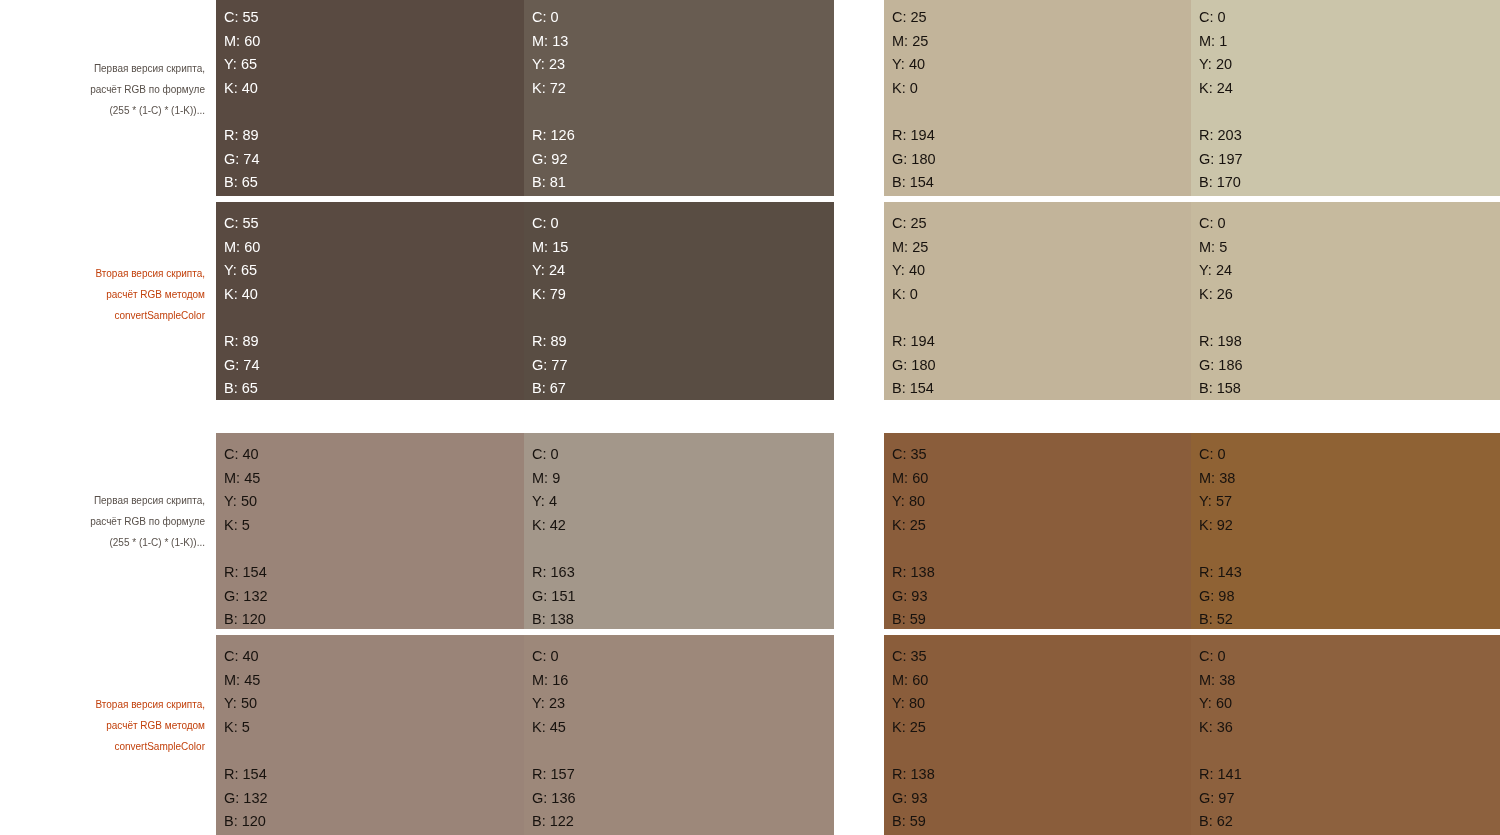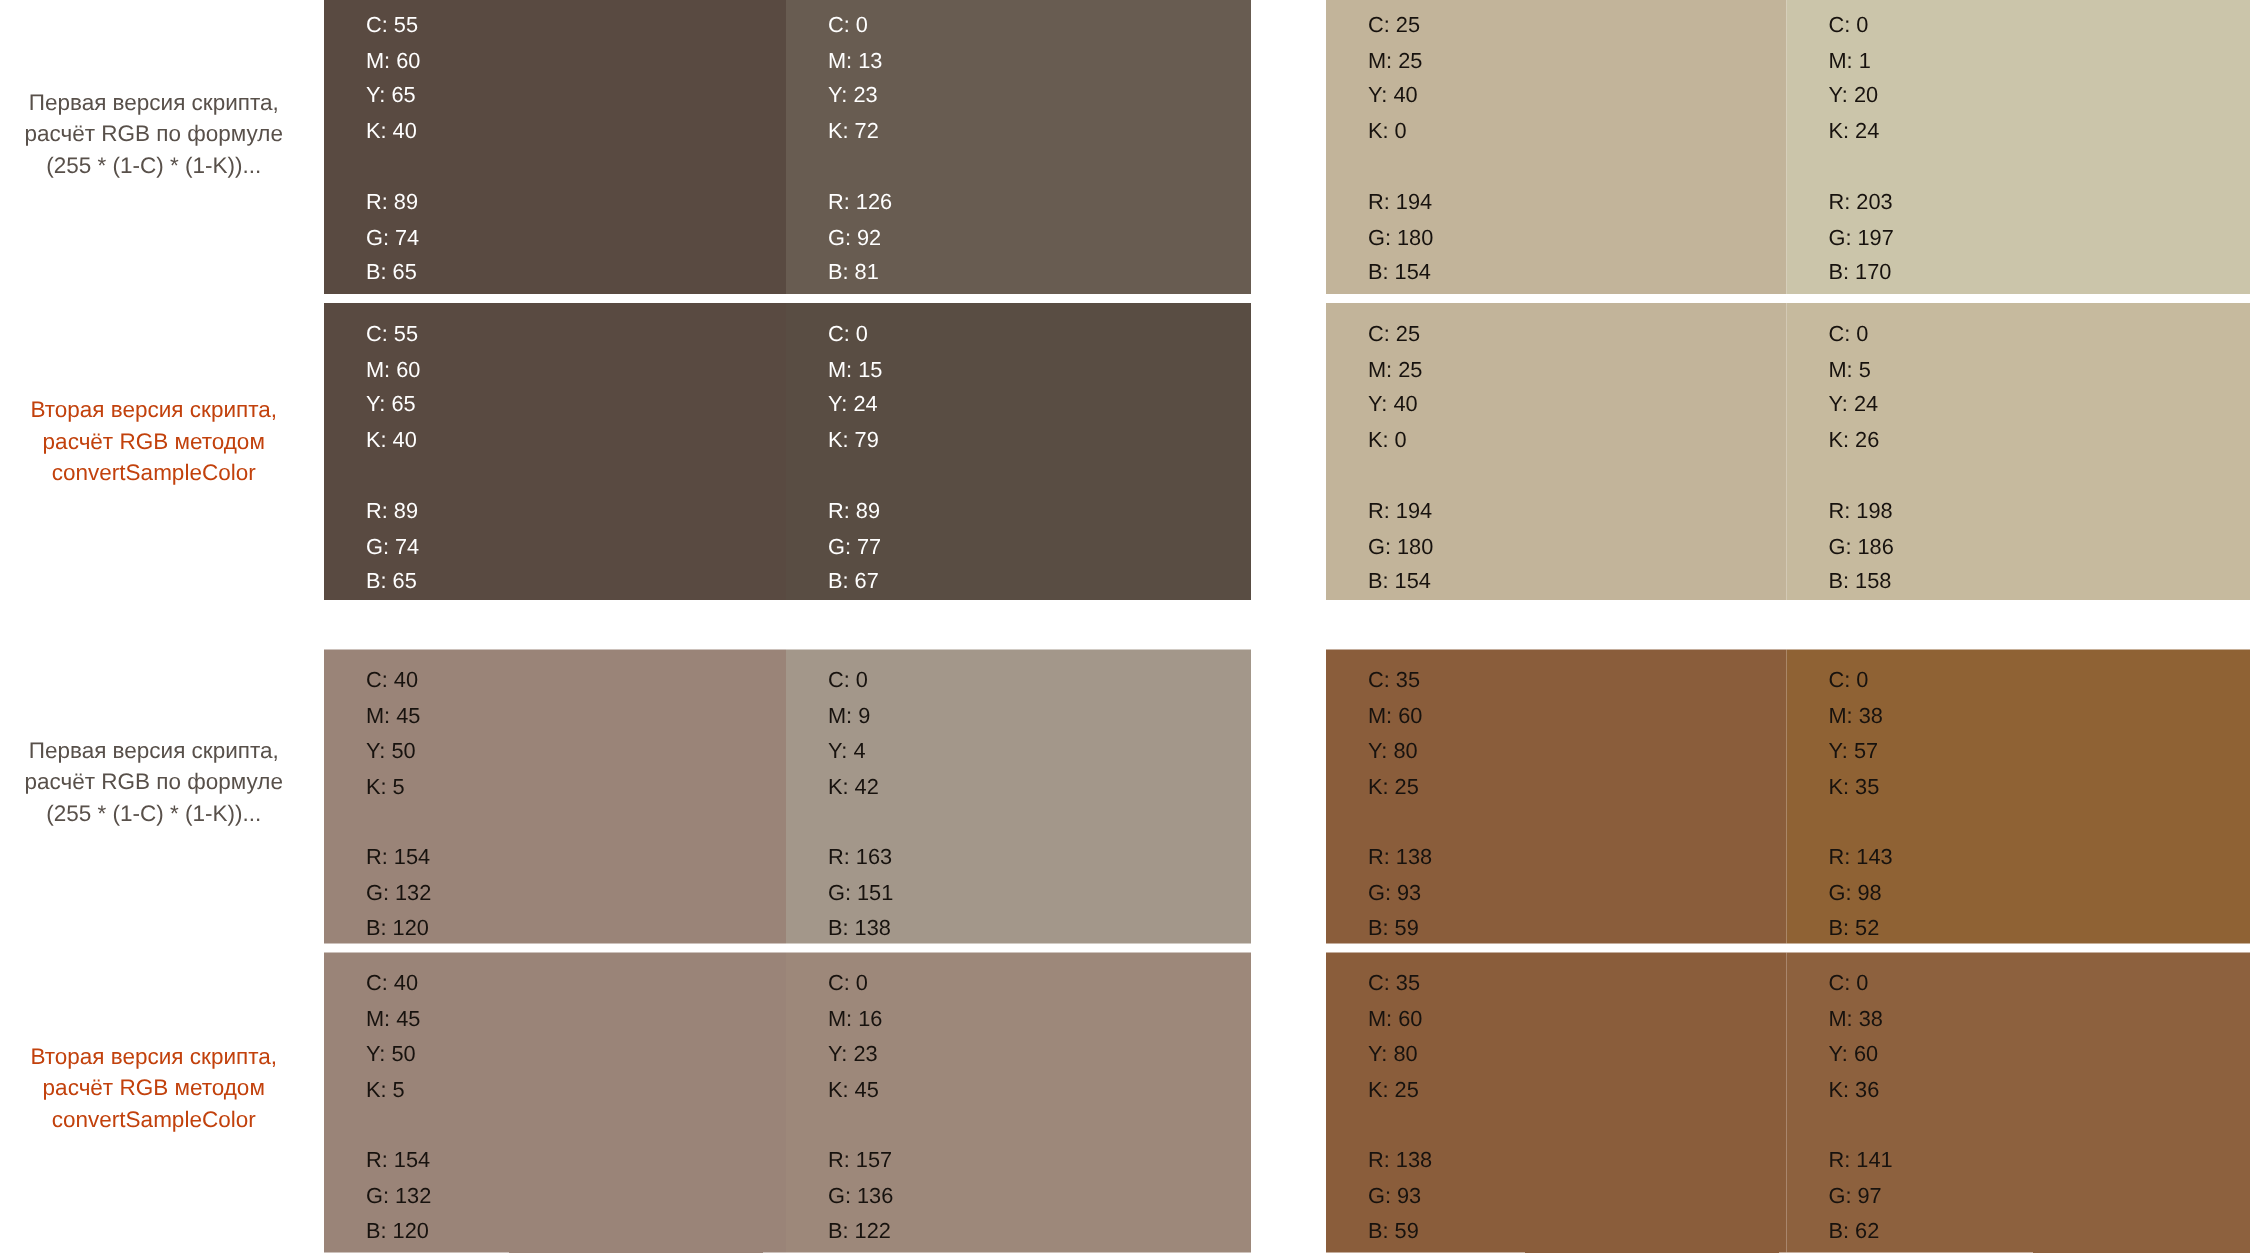--- a/index.html
+++ b/index.html
@@ -9,34 +9,34 @@
     font-family:"Liberation Sans","DejaVu Sans",sans-serif;
     overflow:hidden;
   }
   #stage{position:relative;width:1500px;height:835px;}
 
   
   .label{
     position:absolute;
     left:0;
     width:205px;
-    text-align:center;
-    font-size:15px;
+    text-align:right;
+    font-size:10px;
     line-height:21px;
     white-space:pre-line;
   }
   .label.dark{color:#58504a;}
   .label.blue{color:#c2410c;}
 
   
   .row{position:absolute;display:flex;}
   .half{position:relative;height:100%;box-sizing:border-box;}
   .vals{
     position:absolute;
-    left:28px;top:10px;
+    left:8px;top:10px;
     font-size:14.5px;
     line-height:23.6px;
   }
   .vals .gap{display:block;height:23.6px;}
   .vals.light{color:#ffffff;}
   .vals.dark{color:#17120e;}
   .vals span.v{display:block;}
 </style>
 </head>
 <body>
@@ -192,21 +192,21 @@
           <span class="v">R: 138</span>
           <span class="v">G: 93</span>
           <span class="v">B: 59</span>
         </div>
       </div>
       <div class="half" style="width: 309px; background: rgb(143, 98, 52);">
         <div class="vals dark">
           <span class="v">C: 0</span>
           <span class="v">M: 38</span>
           <span class="v">Y: 57</span>
-          <span class="v">K: 35</span>
+          <span class="v">K: 92</span>
           <span class="gap"></span>
           <span class="v">R: 143</span>
           <span class="v">G: 98</span>
           <span class="v">B: 52</span>
         </div>
       </div>
     </div>
     <div class="label blue" style="top: 694px;">Вторая версия скрипта,
 расчёт RGB методом
 convertSampleColor</div>

